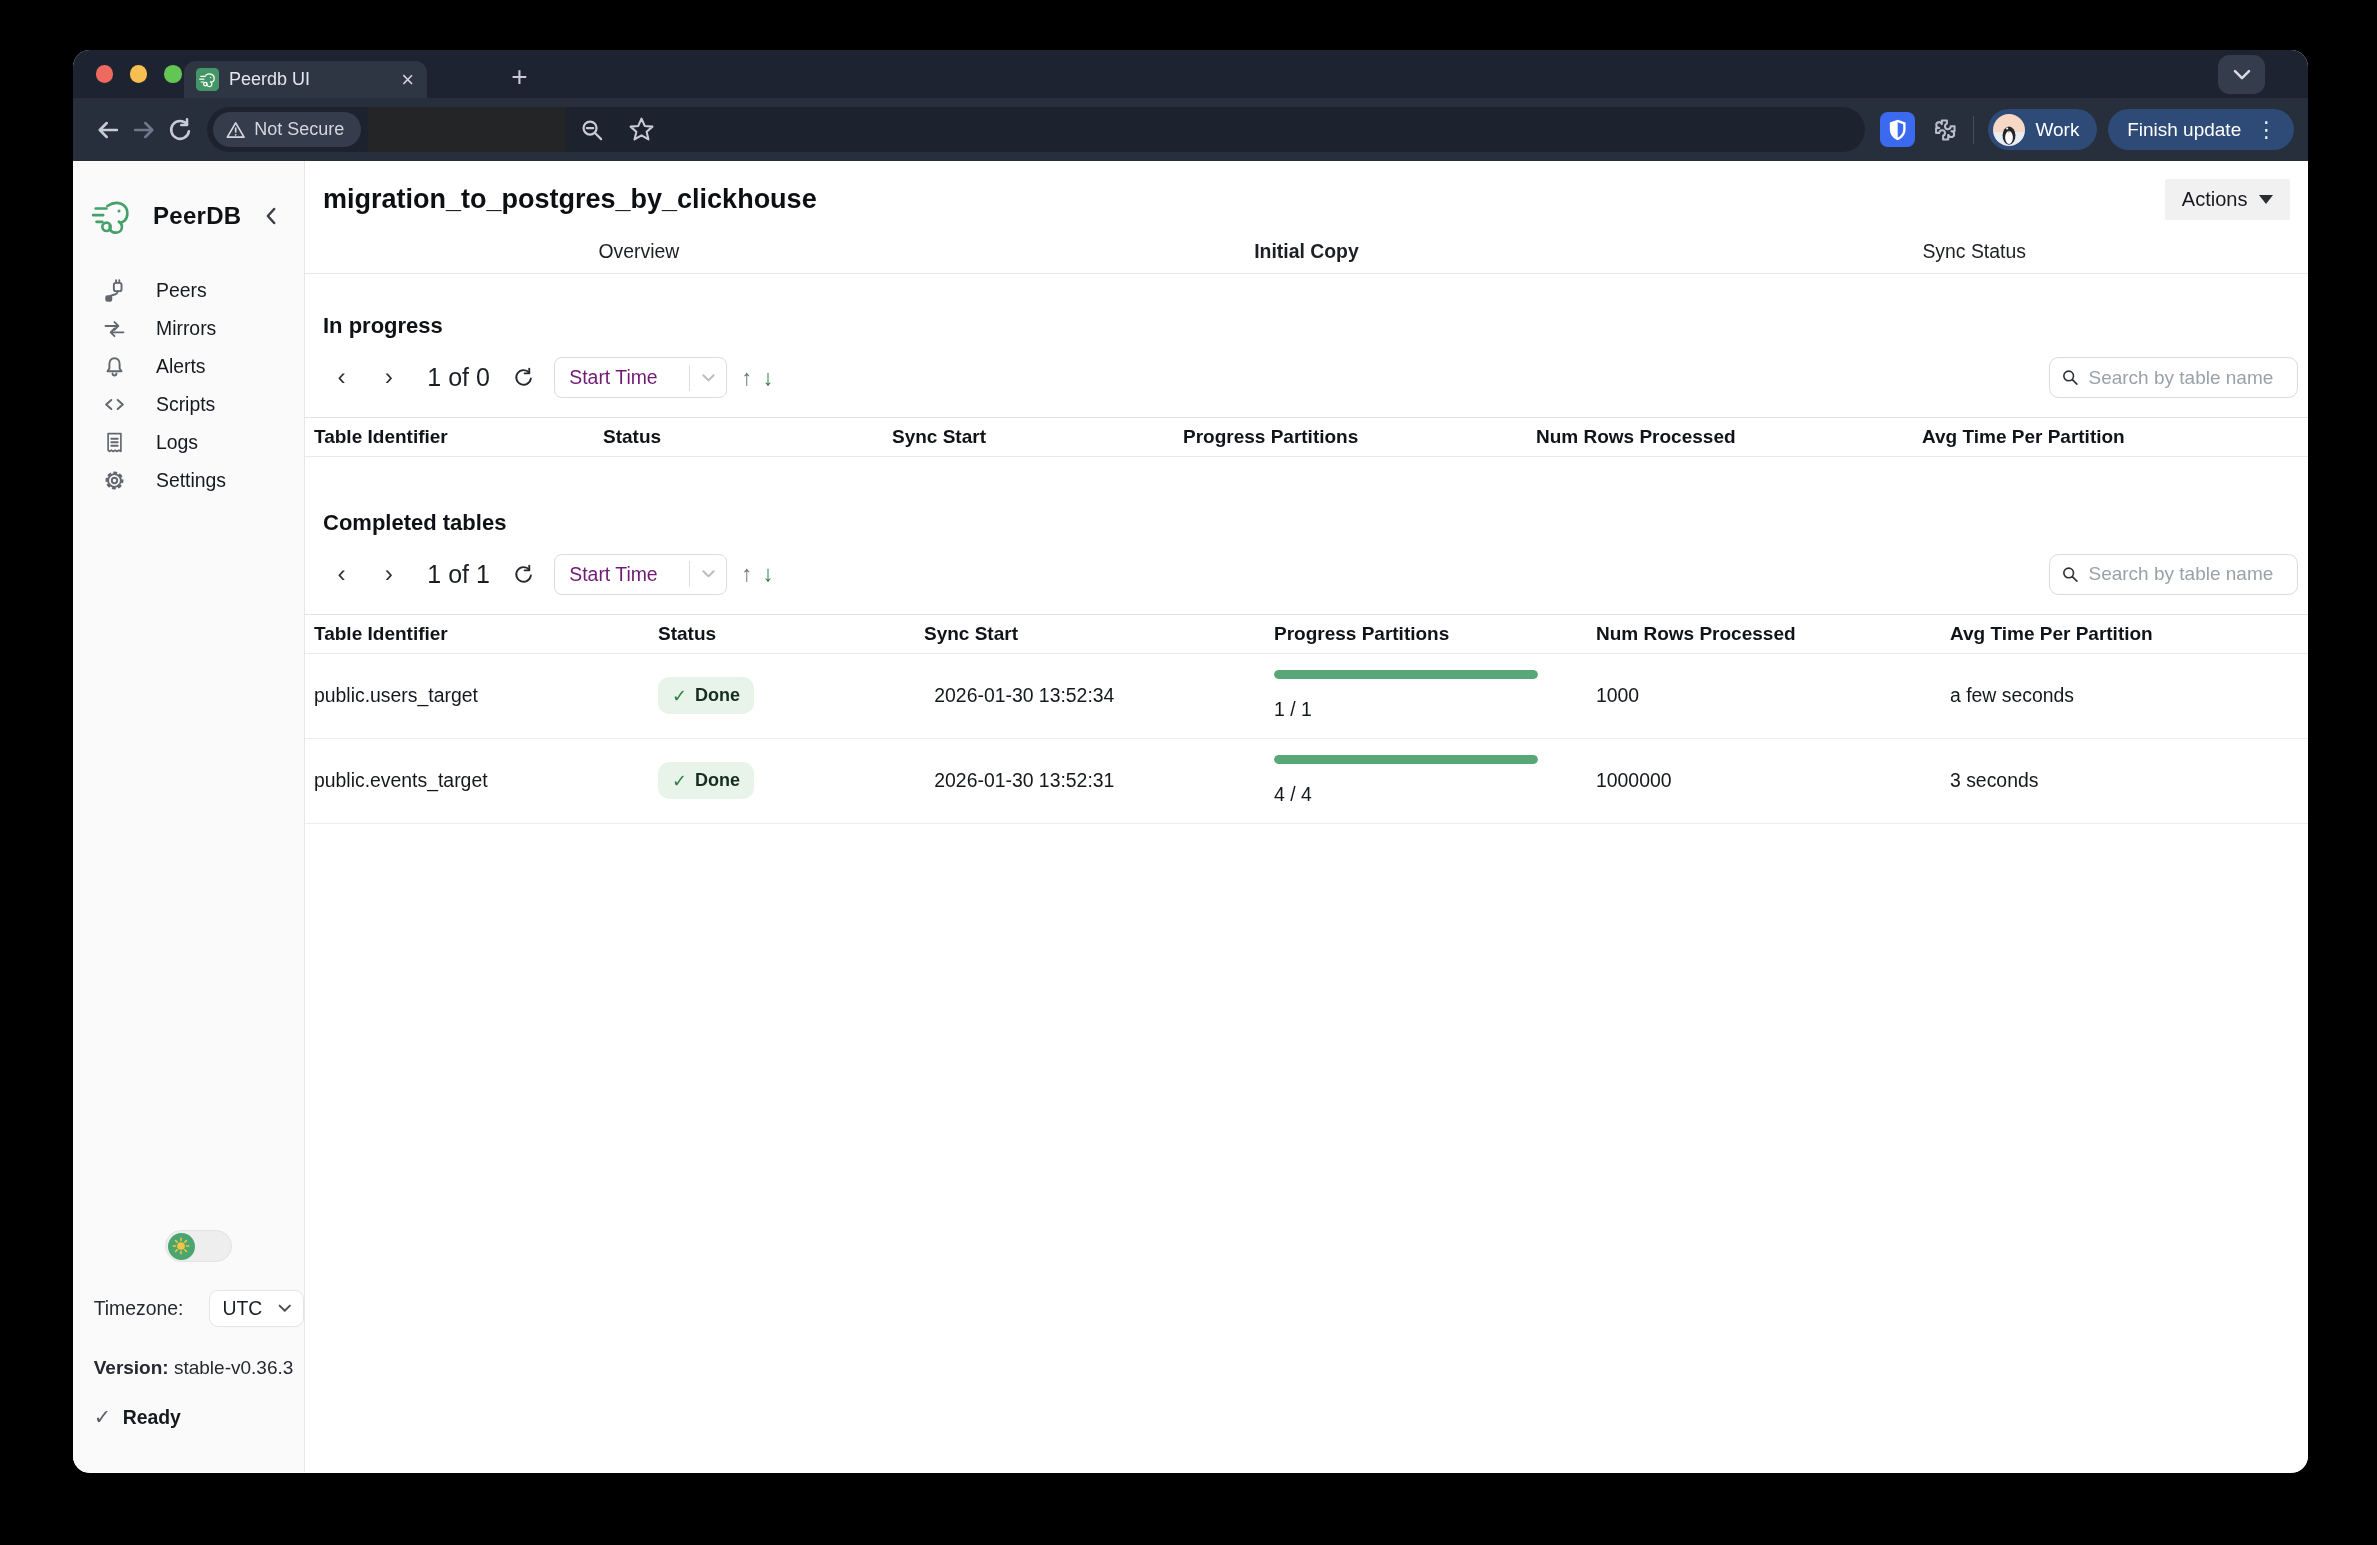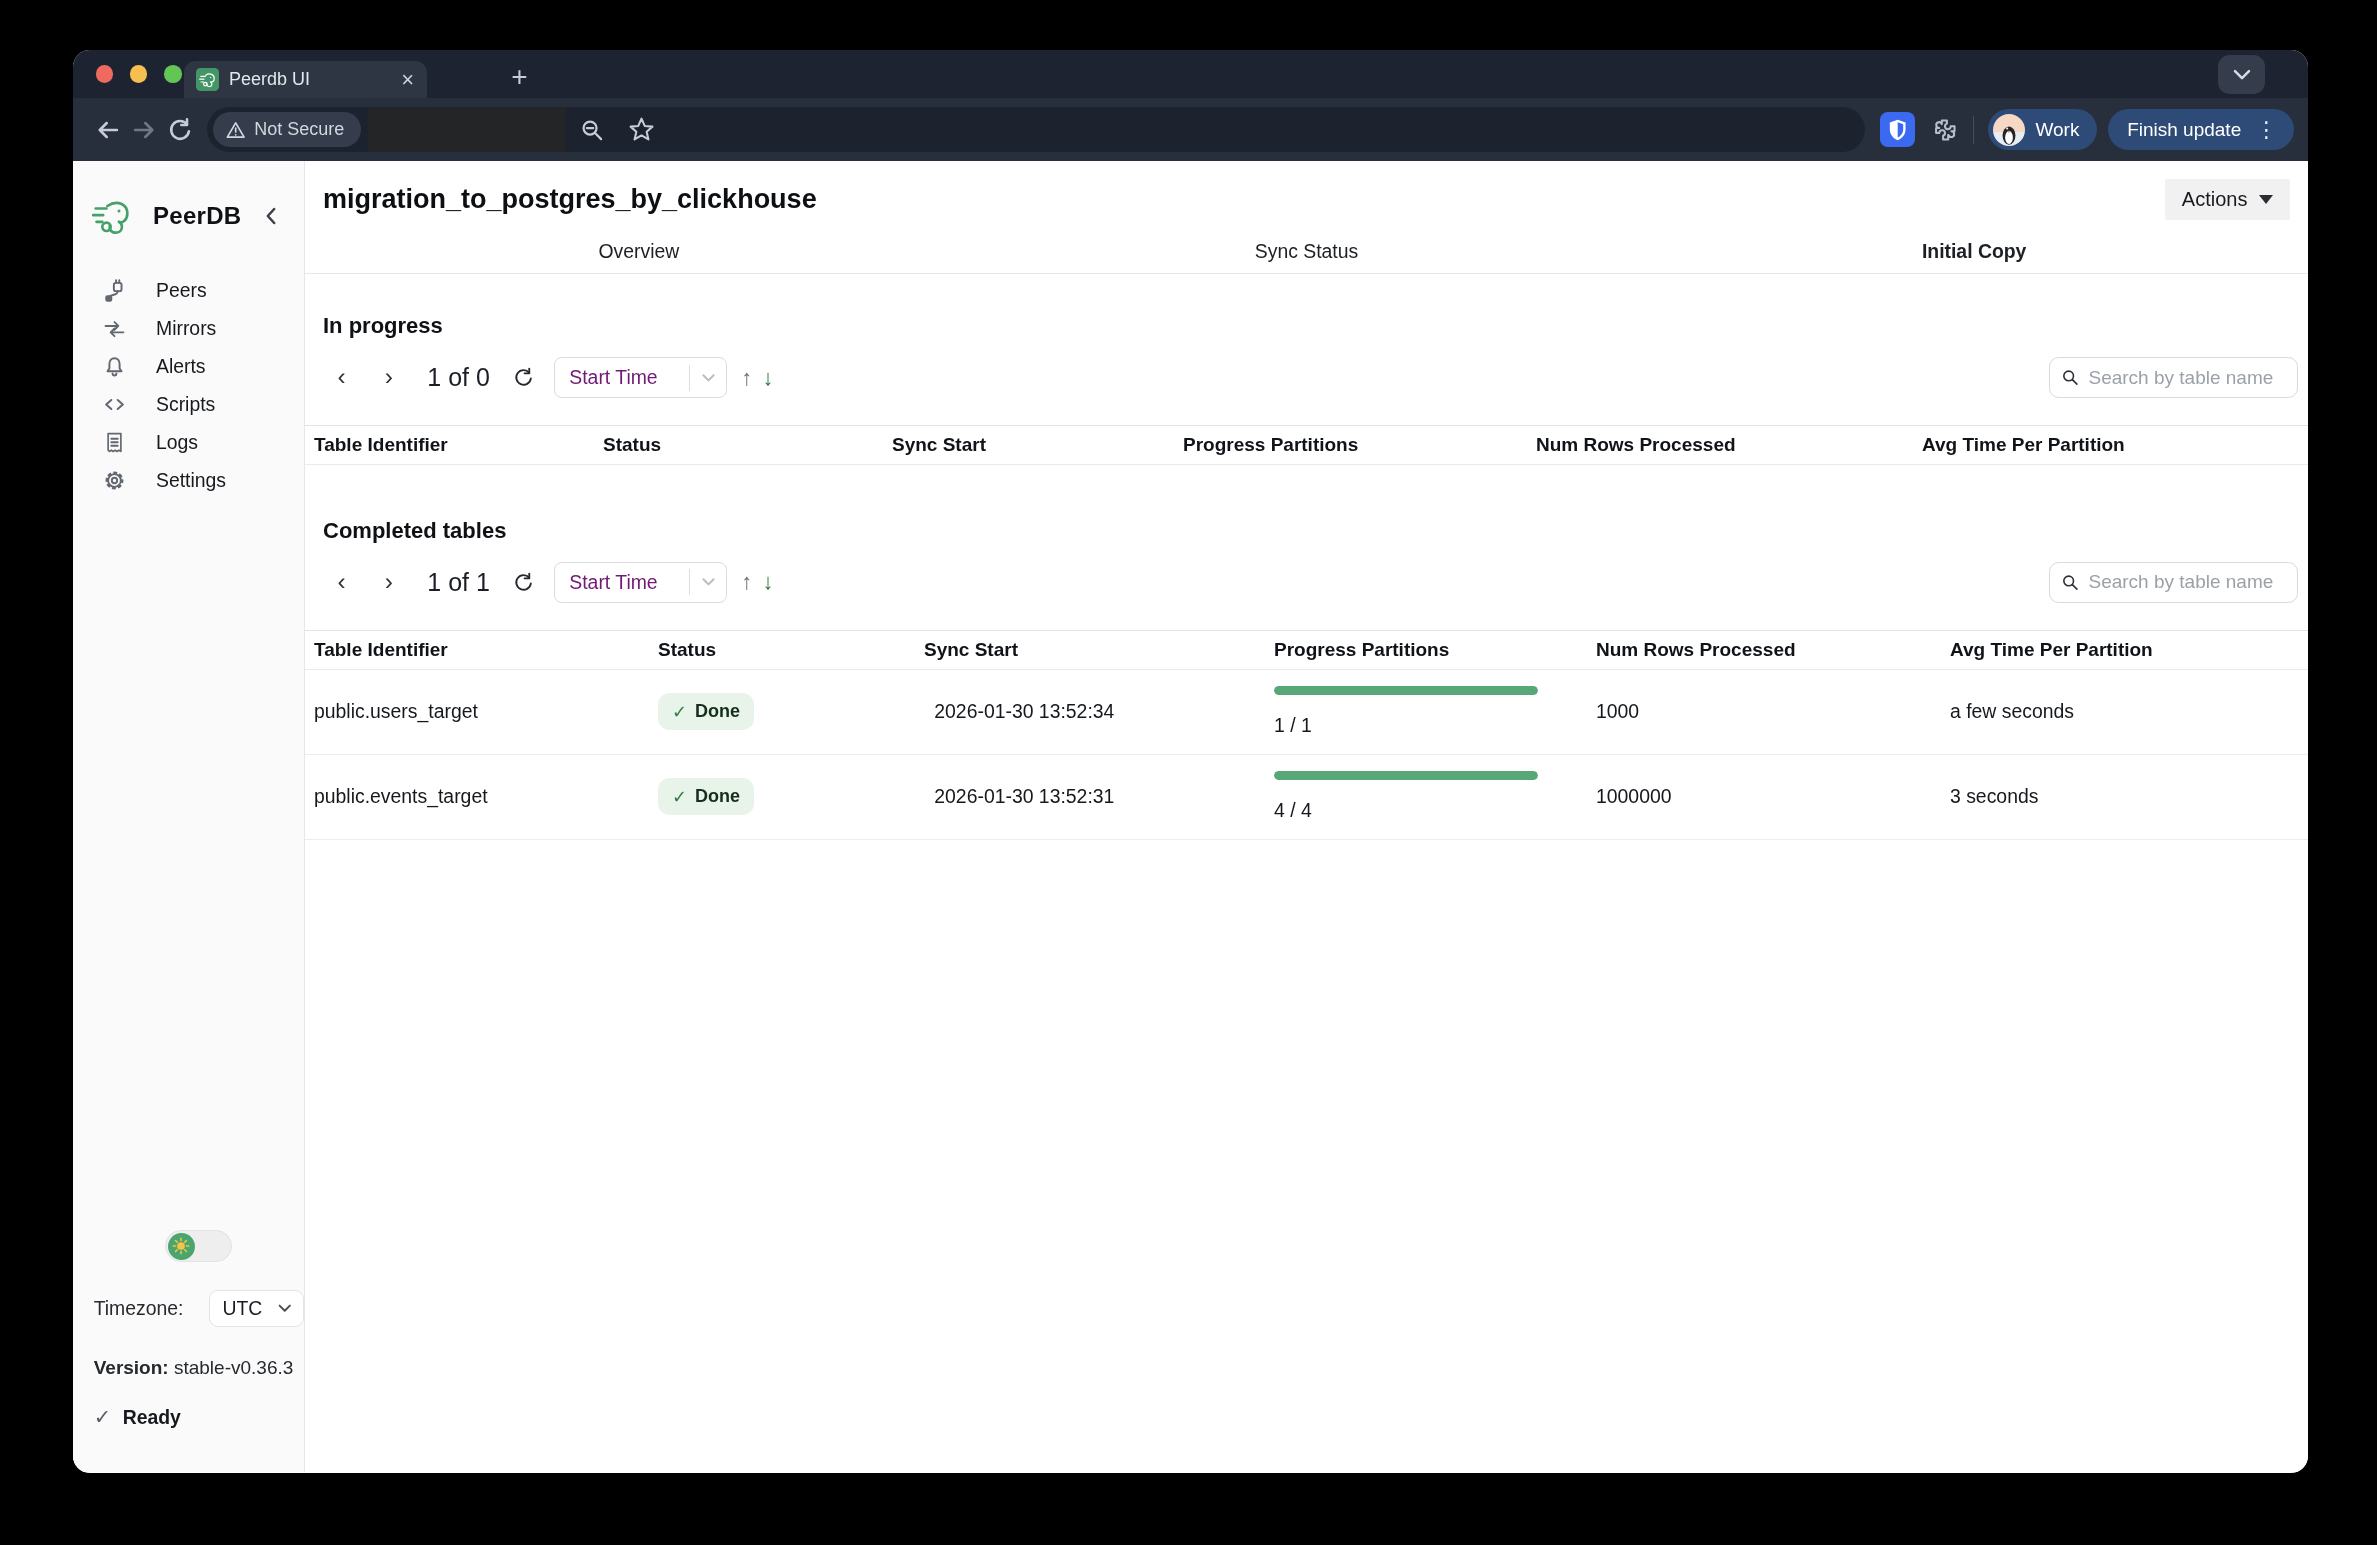--- a/index.html
+++ b/index.html
@@ -92,21 +92,21 @@
   .sortdiv { width:1.3px; height:26px; background:#dedede; margin-right:10.3px; }
   .sortarrows { display:flex; align-items:center; gap:10.3px; margin-left:14px; font-size:22px; }
   .arr-up { color:#6d727b; }
   .arr-down { color:#2f7d43; }
   .searchbox { margin-left:auto; width:249px; height:41px; border:1.3px solid #dadada; border-radius:9.7px; background:#fff;
     display:flex; align-items:center; gap:9px; padding:0 11.6px; }
   .searchbox input { border:none; outline:none; width:100%; font-size:19px; color:#1b1e23; background:transparent;
     font-family:inherit; }
   .searchbox input::placeholder { color:#9ba1a8; }
 
-  .thead { margin-top:26px; height:40px; border-top:1.3px solid #e3e3e3; border-bottom:1.3px solid #eaeaea;
+  .thead { margin-top:18px; height:40px; border-top:1.3px solid #e3e3e3; border-bottom:1.3px solid #eaeaea;
     display:grid; align-items:center; padding-left:9px; }
   .thead div { font-size:19px; font-weight:700; color:#101318; }
   .cols-a { grid-template-columns:289px 289px 291px 353px 386px 1fr; }
   .cols-b { grid-template-columns:344px 266px 350px 322px 354px 1fr; }
   .emptybody { height:37px; }
   .trow { height:85px; display:grid; align-items:center; padding-left:9px; border-bottom:1.3px solid #ededed; }
   .trow > div { font-size:19.4px; color:#15181c; }
   .cell-ind { padding-left:10.3px; }
   .badge { display:inline-flex; align-items:center; gap:7.8px; background:#e8f3ea; border-radius:11.6px; padding:7.8px 14px; }
   .badge .chk { color:#2f7d43; font-size:18px; }
@@ -317,22 +317,22 @@
       <div class="pagehead">
         <h1 class="pagetitle">migration_to_postgres_by_clickhouse</h1>
         <div class="actions">
           <span>Actions</span>
           <span class="caret"></span>
         </div>
       </div>
 
       <div class="tabbar">
         <div class="ttab">Overview</div>
+        <div class="ttab active">Initial Copy</div>
         <div class="ttab">Sync Status</div>
-        <div class="ttab active">Initial Copy</div>
       </div>
 
       <h2 class="secheading">In progress</h2>
       <div class="controls">
         <span class="pgbtn">‹</span>
         <span class="pgbtn next">›</span>
         <span class="pgcount">1 of 0</span>
         <span class="refresh">
           <svg width="23" height="23" viewBox="0 0 44 44" fill="none" stroke="#26292e" stroke-width="3.6" stroke-linecap="round" stroke-linejoin="round">
               <path d="M33 13 A14 14 0 1 0 36 24"></path>

